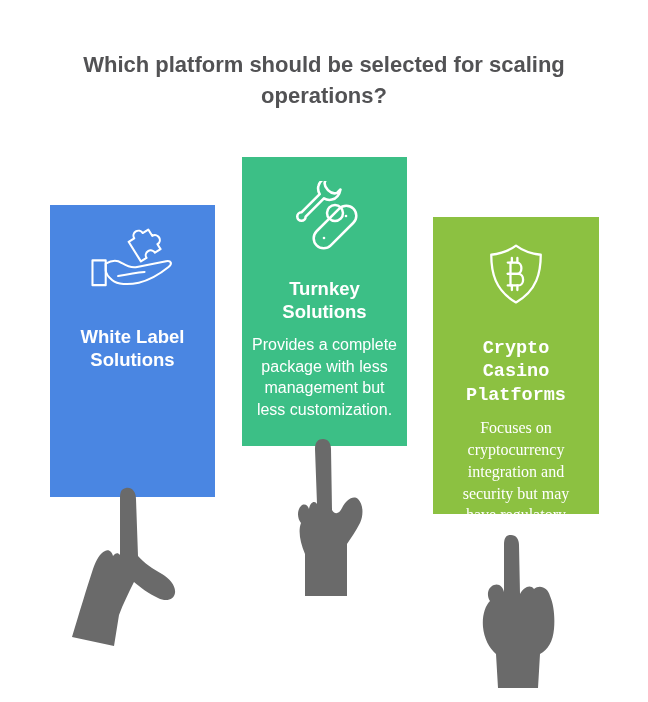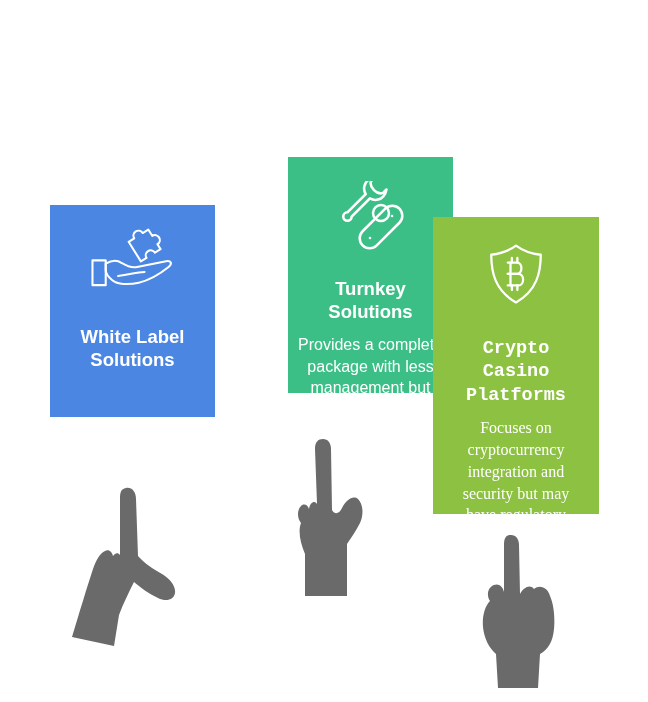--- a/index.html
+++ b/index.html
@@ -4,22 +4,22 @@
 <style>
   html,body{margin:0;padding:0;background:#fff;}
   body{width:648px;height:702px;position:relative;overflow:hidden;
        font-family:"Liberation Sans",sans-serif;}
   .stage{position:absolute;inset:0;}
   .main-title{position:absolute;top:50px;left:40px;right:40px;
        text-align:center;font-size:22px;font-weight:bold;line-height:1.4;
        color:#525254;}
   .card{position:absolute;display:flex;flex-direction:column;align-items:center;
        text-align:center;color:#ffffff;}
-  .card-blue{left:50px;top:205px;width:165px;height:212px;background:#4a86e2;}
-  .card-green{left:242px;top:157px;width:165px;height:236px;background:#3cbf86;margin-left:46px;}
+  .card-blue{left:50px;top:205px;width:165px;height:292px;background:#4a86e2;}
+  .card-green{left:242px;top:157px;width:165px;height:289px;background:#3cbf86;}
   .card-lime{left:433px;top:217px;width:166px;height:297px;background:#8cc141;}
   .card-icon{flex:none;}
   .icon-blue{margin-top:20px;}
   .icon-green{margin-top:24px;}
   .icon-lime{margin-top:24px;}
   .card-title{font-size:18.5px;font-weight:bold;line-height:1.27;width:140px;}
   .t-blue{margin-top:26px;}
   .t-green{margin-top:24px;}
   .t-lime{margin-top:30px;font-family:Liberation Mono, monospace;}
   .card-body{font-size:16px;line-height:1.36;margin-top:10px;}
@@ -31,20 +31,21 @@
   .hand-2{left:287px;top:436px;}
   .hand-3{left:477px;top:532px;}
   .icon-stroke{stroke:#ffffff;fill:none;stroke-width:2.5;
        stroke-linecap:round;stroke-linejoin:round;}
 </style>
 </head>
 <body>
 
 <div class="stage">
 
+  <div class="main-title" style="color: rgb(82, 82, 84);">Which platform should be selected for scaling operations?</div>
 
   <div class="card card-blue" style="background: rgb(74, 134, 226);">
     <svg class="card-icon icon-blue" width="86" height="74" viewBox="0 0 104 88">
       <g class="icon-stroke">
         <g transform="translate(66,24) rotate(-32)">
           <path d="M-14,-14 L-6,-14 A5.5,5.5 0 1 1 6,-14 L14,-14 L14,-5
                    A5.5,5.5 0 1 1 14,7 L14,14 L6,14 A5.5,5.5 0 1 0 -6,14
                    L-14,14 Z"></path>
         </g>
         <rect x="3" y="42" width="16" height="30"></rect>

